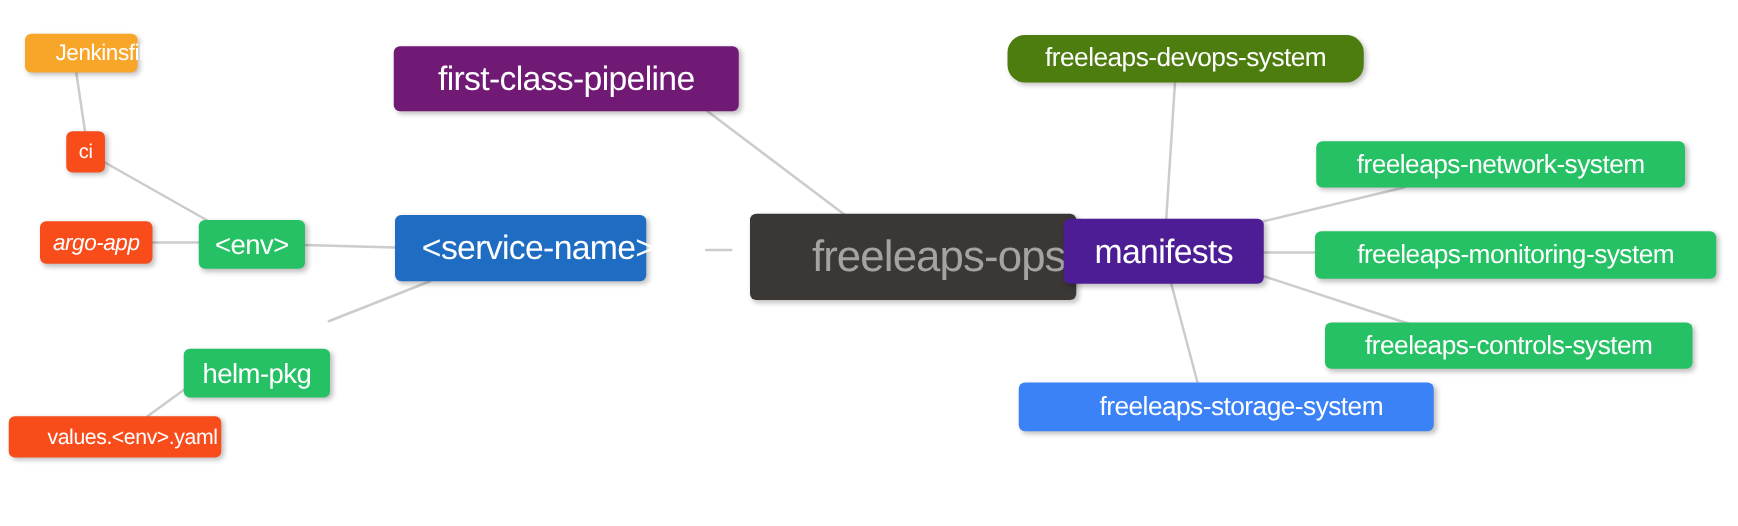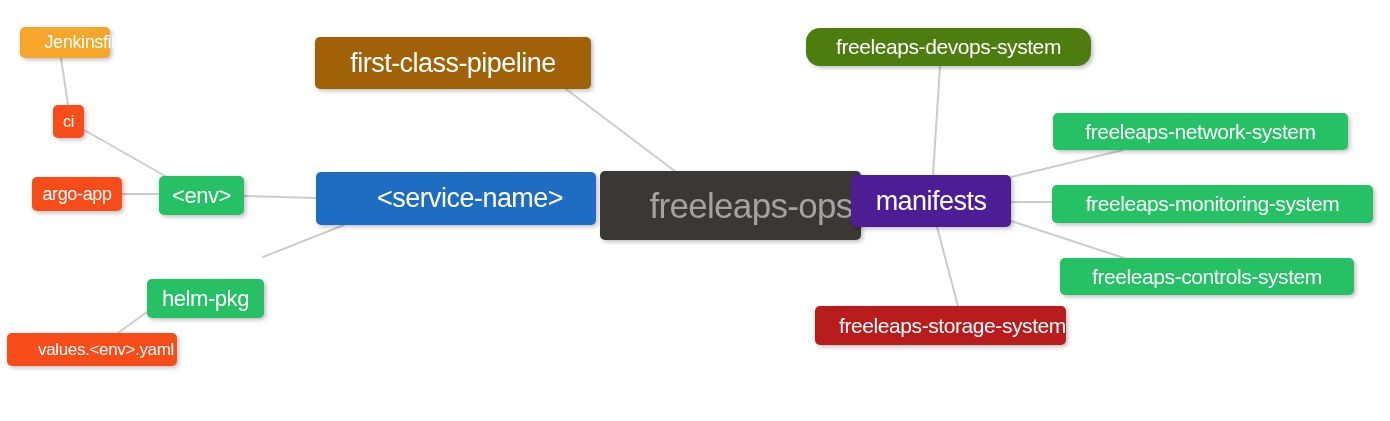--- a/index.html
+++ b/index.html
@@ -54,27 +54,27 @@
       <line x1="846" y1="201" x2="851" y2="201" stroke="#cccccc" stroke-width="2" stroke-linecap="round"></line>
       <line x1="933" y1="175" x2="940" y2="66" stroke="#cccccc" stroke-width="2" stroke-linecap="round"></line>
       <line x1="1011" y1="177" x2="1123" y2="150" stroke="#cccccc" stroke-width="2" stroke-linecap="round"></line>
       <line x1="1011" y1="202" x2="1052" y2="202" stroke="#cccccc" stroke-width="2" stroke-linecap="round"></line>
       <line x1="1011" y1="221" x2="1127" y2="259" stroke="#cccccc" stroke-width="2" stroke-linecap="round"></line>
       <line x1="937" y1="227" x2="958" y2="306" stroke="#cccccc" stroke-width="2" stroke-linecap="round"></line>
     </svg>
   <div id="node-layer">
       <div class="node" style="left: 20px; top: 27px; width: 90px; height: 31px; font-size: 18px; background: rgb(248, 166, 42); color: rgb(255, 255, 255); padding-left: 39px;">Jenkinsfile</div>
       <div class="node" style="left: 53px; top: 105px; width: 31px; height: 33px; font-size: 16px; background: rgb(248, 76, 27); color: rgb(255, 255, 255);">ci</div>
-      <div class="node" style="left: 32px; top: 177px; width: 90px; height: 34px; font-size: 18px; background: rgb(248, 76, 27); color: rgb(255, 255, 255);">argo-app</div>
+      <div class="node" style="left: 32px; top: 177px; width: 90px; height: 34px; font-size: 18px; background: rgb(248, 76, 27); color: rgb(255, 255, 255); font-style: italic;">argo-app</div>
       <div class="node" style="left: 159px; top: 176px; width: 85px; height: 39px; font-size: 22px; background: rgb(37, 193, 100); color: rgb(255, 255, 255);">&lt;env&gt;</div>
       <div class="node" style="left: 147px; top: 257px; width: 117px; height: 39px; font-size: 22px; background: rgb(37, 193, 100); color: rgb(255, 255, 255); margin-top: 22px;">helm-pkg</div>
       <div class="node" style="left: 7px; top: 333px; width: 170px; height: 33px; font-size: 17px; background: rgb(248, 76, 27); color: rgb(255, 255, 255); padding-left: 28px;">values.&lt;env&gt;.yaml</div>
-      <div class="node" style="left: 315px; top: 37px; width: 276px; height: 52px; font-size: 27px; background: #a16207; color: rgb(255, 255, 255);">first-class-pipeline</div>
-      <div class="node" style="left: 316px; top: 172px; width: 280px; height: 53px; font-size: 27px; background: rgb(30, 109, 194); color: rgb(255, 255, 255); padding-left: 28px;">&lt;service-name&gt;</div>
+      <div class="node" style="left: 315px; top: 37px; width: 276px; height: 52px; font-size: 27px; background: #701a75; color: rgb(255, 255, 255);">first-class-pipeline</div>
+      <div class="node" style="left: 316px; top: 172px; width: 201px; height: 53px; font-size: 27px; background: rgb(30, 109, 194); color: rgb(255, 255, 255); padding-left: 28px;">&lt;service-name&gt;</div>
       <div class="node" style="left: 600px; top: 171px; width: 261px; height: 69px; font-size: 35px; background: rgb(59, 55, 52); color: #a3a3a3; padding-left: 41px;">freeleaps-ops</div>
       <div class="node" style="left: 851px; top: 175px; width: 160px; height: 52px; font-size: 27px; background: #4c1d95; color: rgb(255, 255, 255);">manifests</div>
       <div class="node" style="left: 806px; top: 28px; width: 285px; height: 38px; font-size: 21px; background: #4d7c0f; color: rgb(255, 255, 255); border-radius: 14px;">freeleaps-devops-system</div>
       <div class="node" style="left: 1053px; top: 113px; width: 295px; height: 37px; font-size: 21px; background: rgb(37, 193, 100); color: rgb(255, 255, 255);">freeleaps-network-system</div>
       <div class="node" style="left: 1052px; top: 185px; width: 321px; height: 38px; font-size: 21px; background: rgb(37, 193, 100); color: rgb(255, 255, 255);">freeleaps-monitoring-system</div>
       <div class="node" style="left: 1060px; top: 258px; width: 294px; height: 37px; font-size: 21px; background: rgb(37, 193, 100); color: rgb(255, 255, 255);">freeleaps-controls-system</div>
-      <div class="node" style="left: 815px; top: 306px; width: 251px; height: 39px; font-size: 21px; background: #b91c1c; color: rgb(255, 255, 255); padding-left: 24px;">freeleaps-storage-system</div>
+      <div class="node" style="left: 815px; top: 306px; width: 332px; height: 39px; font-size: 21px; background: #3b82f6; color: rgb(255, 255, 255); padding-left: 24px;">freeleaps-storage-system</div>
     </div>
 </div>
 
 </body></html>

